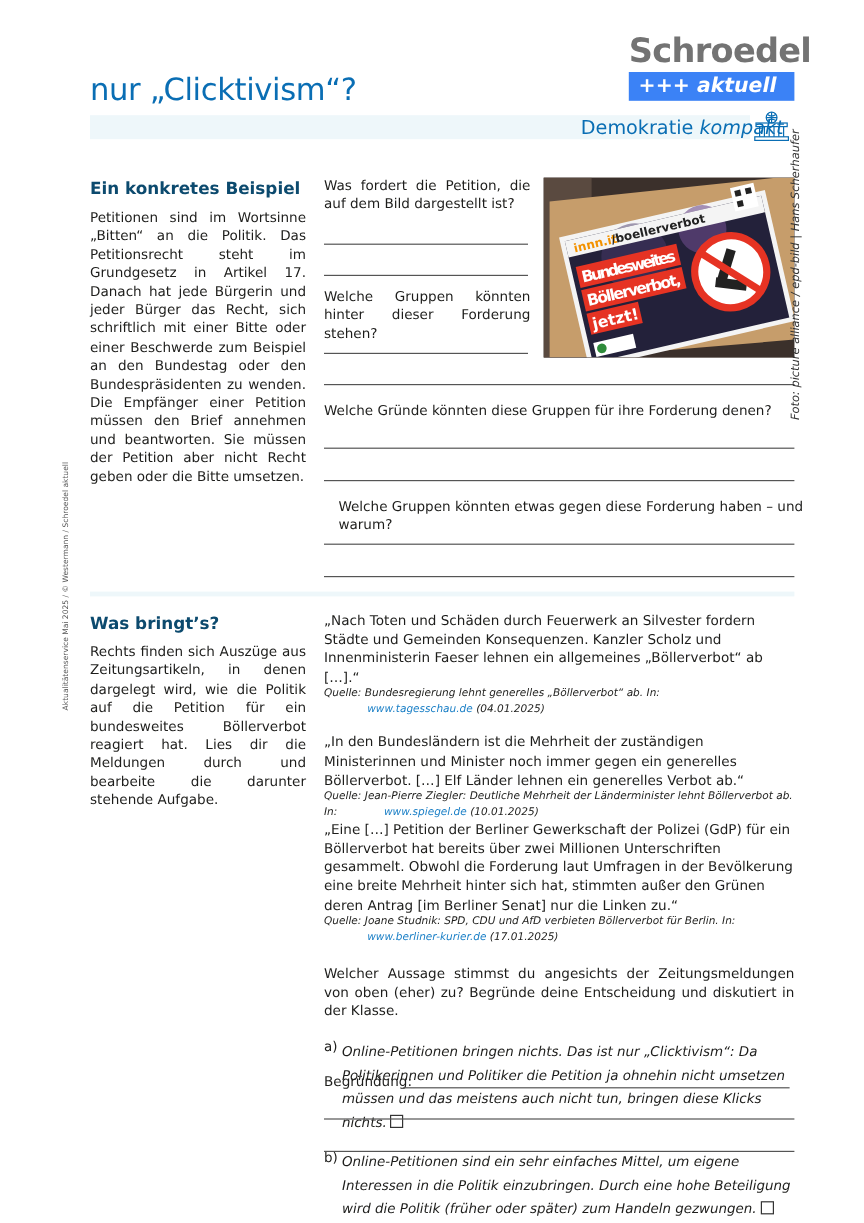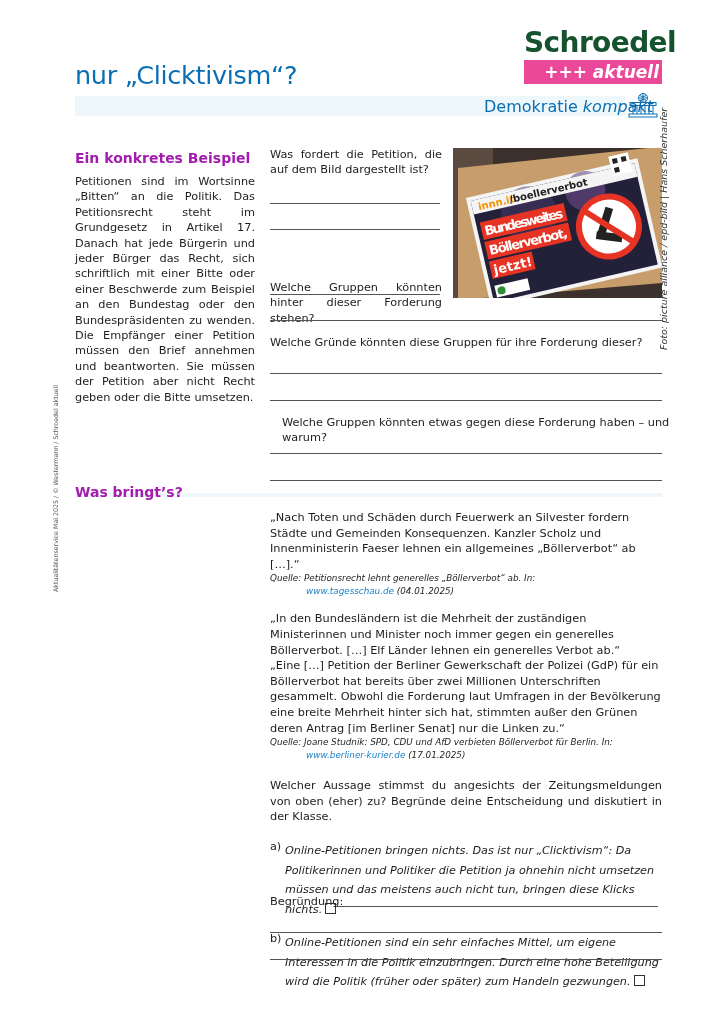--- a/index.html
+++ b/index.html
@@ -4,30 +4,30 @@
 <style>
   html, body { margin: 0; padding: 0; background: #ffffff; }
   body { width: 720px; height: 1019px; position: relative; overflow: hidden;
          font-family: "DejaVu Sans", "Liberation Sans", sans-serif; color: #1d1d1b; }
   .abs { position: absolute; }
 
   .title { left: 75px; top: 30px; color: #0a6eb4; font-size: 25.5px; line-height: 30px; font-weight: normal;
            font-family: "DejaVu Sans", sans-serif; letter-spacing: -0.3px; margin: 0; }
   .title-band { left: 75px; top: 96px; width: 550px; height: 20px; background: #eef7fa; }
 
-  .logo-word { left: 524px; top: 28px; width: 138px; text-align: right; color: #14532d; font-size: 28px;
+  .logo-word { left: 524px; top: 28px; width: 138px; text-align: right; color: #737373; font-size: 28px;
                font-weight: bold; line-height: 30px; font-family: "DejaVu Sans", sans-serif; letter-spacing: -0.6px; }
-  .logo-bar { left: 524px; top: 60px; width: 138px; height: 24px; background: #ec4899; color: #ffffff;
+  .logo-bar { left: 524px; top: 60px; width: 138px; height: 24px; background: #3b82f6; color: #ffffff;
               font-size: 17px; font-style: italic; font-weight: bold; line-height: 24px; text-align: right;
-              box-sizing: border-box; padding-right: 3px; font-family: "DejaVu Sans", sans-serif; }
+              box-sizing: border-box; padding-right: 15px; font-family: "DejaVu Sans", sans-serif; }
   .brand-sub { left: 484px; top: 96px; height: 22px; color: #0a6eb4; font-size: 16px; line-height: 22px; }
   .brand-sub i { font-style: italic; }
   .building-icon { left: 628px; top: 92px; width: 30px; height: 26px; }
 
-  .h2 { font-weight: bold; font-size: 14px; color: #a21caf; margin: 0; }
+  .h2 { font-weight: bold; font-size: 14px; color: #0c4a6e; margin: 0; }
   .body-text { font-size: 11.3px; line-height: 15.4px; text-align: justify; color: #1d1d1b; }
   .q-text { font-size: 11.3px; line-height: 15.4px; color: #1d1d1b; }
   .line { height: 0; border-top: 1px solid #555; }
 
   .photo { left: 453px; top: 148px; width: 209px; height: 150px; overflow: hidden; background: #3a2f2a; }
   .credit { left: 658px; top: 150px; width: 210px; height: 14px; font-size: 9.5px; font-style: italic; color: #333;
             transform-origin: 0 0; transform: rotate(-90deg) translate(-200px, 0); white-space: nowrap; }
   .side-note { left: 52px; top: 592px; font-size: 6.3px; color: #555; white-space: nowrap;
                transform-origin: 0 0; transform: rotate(-90deg); }
 
@@ -68,21 +68,21 @@
 <div class="abs side-note">Aktualitätenservice Mai 2025 / © Westermann / Schroedel aktuell</div>
 
 <div class="abs" style="left:75px; top:150px; width:180px;">
   <h2 class="h2">Ein konkretes Beispiel</h2>
   <div class="body-text" style="margin-top:8px;">Petitionen sind im Wortsinne „Bitten“ an die Politik. Das Petitionsrecht steht im Grundgesetz in Artikel 17. Danach hat jede Bürgerin und jeder Bürger das Recht, sich schriftlich mit einer Bitte oder einer Beschwerde zum Beispiel an den Bundestag oder den Bundespräsidenten zu wenden. Die Empfänger einer Petition müssen den Brief annehmen und beantworten. Sie müssen der Petition aber nicht Recht geben oder die Bitte umsetzen.</div>
 </div>
 
 <div class="abs q-text" style="left:270px; top:147px; width:172px; text-align:justify;">Was fordert die Petition, die auf dem Bild dargestellt ist?</div>
 <div class="abs line" style="left:270px; top:203px; width:170px;"></div>
 <div class="abs line" style="left:270px; top:229px; width:170px;"></div>
-<div class="abs q-text" style="left:270px; top:240px; width:172px; text-align:justify;margin-top:40px;">Welche Gruppen könnten hinter dieser Forderung stehen?</div>
+<div class="abs q-text" style="left:270px; top:240px; width:172px; text-align:justify;">Welche Gruppen könnten hinter dieser Forderung stehen?</div>
 <div class="abs line" style="left:270px; top:294px; width:170px;"></div>
 <div class="abs line" style="left:270px; top:320px; width:392px;"></div>
 
 <div class="abs photo">
   <svg width="209" height="150" viewBox="0 0 209 150">
     <rect x="0" y="0" width="209" height="150" fill="#3b302b"></rect>
     <rect x="0" y="0" width="40" height="150" fill="#5a4a40"></rect>
     <polygon points="5,20 195,0 209,0 209,135 30,150 5,150" fill="#c69d6b"></polygon>
     <g transform="rotate(-13 105 80)">
       <rect x="22" y="30" width="176" height="112" fill="#f4f4f4"></rect>
@@ -108,40 +108,42 @@
         <rect x="140" y="96" width="26" height="8" fill="#222" transform="rotate(20 153 100)"></rect>
         <line x1="134" y1="69" x2="176" y2="111" stroke="#e63323" stroke-width="6"></line>
       </g>
       <rect x="30" y="122" width="34" height="12" fill="#ffffff"></rect>
       <circle cx="36" cy="128" r="4" fill="#2e8b3a"></circle>
     </g>
   </svg>
 </div>
 <div class="abs credit">Foto: picture alliance / epd-bild | Hans Scherhaufer</div>
 
-<div class="abs q-text" style="left:270px; top:335px; width:392px;">Welche Gründe könnten diese Gruppen für ihre Forderung dieser?</div>
+<div class="abs q-text" style="left:270px; top:335px; width:392px;">Welche Gründe könnten diese Gruppen für ihre Forderung denen?</div>
 <div class="abs line" style="left:270px; top:373px; width:392px;"></div>
 <div class="abs line" style="left:270px; top:400px; width:392px;"></div>
 <div class="abs q-text" style="left:282px; top:415px; width:392px;">Welche Gruppen könnten etwas gegen diese Forderung haben – und warum?</div>
 <div class="abs line" style="left:270px; top:453px; width:392px;"></div>
 <div class="abs line" style="left:270px; top:480px; width:392px;"></div>
 
 <div class="abs section-band"></div>
 
-<div class="abs" style="left:75px; top:484px; width:180px;">
+<div class="abs" style="left:75px; top:512px; width:180px;">
   <h2 class="h2">Was bringt’s?</h2>
+  <div class="body-text" style="margin-top:8px;">Rechts finden sich Auszüge aus Zeitungsartikeln, in denen dargelegt wird, wie die Politik auf die Petition für ein bundesweites Böllerverbot reagiert hat. Lies dir die Meldungen durch und bearbeite die darunter stehende Aufgabe.</div>
 </div>
 
 <div class="abs" style="left:270px; top:510px; width:392px;">
   <div>
     <div class="quote">„Nach Toten und Schäden durch Feuerwerk an Silvester fordern Städte und Gemeinden Konsequenzen. Kanzler Scholz und Innenministerin Faeser lehnen ein allgemeines „Böllerverbot“ ab […].“</div>
-    <div class="source"><span>Quelle: Petitionsrecht lehnt generelles „Böllerverbot“ ab. In: </span><a>www.tagesschau.de</a><span> (04.01.2025)</span></div>
+    <div class="source"><span>Quelle: Bundesregierung lehnt generelles „Böllerverbot“ ab. In: </span><a>www.tagesschau.de</a><span> (04.01.2025)</span></div>
   </div>
   <div style="margin-top:13px;">
     <div class="quote">„In den Bundesländern ist die Mehrheit der zuständigen Ministerinnen und Minister noch immer gegen ein generelles Böllerverbot. […] Elf Länder lehnen ein generelles Verbot ab.“</div>
+    <div class="source"><span>Quelle: Jean-Pierre Ziegler: Deutliche Mehrheit der Länderminister lehnt Böllerverbot ab. In: </span><a>www.spiegel.de</a><span> (10.01.2025)</span></div>
   </div>
   <div style="">
     <div class="quote">„Eine […] Petition der Berliner Gewerkschaft der Polizei (GdP) für ein Böllerverbot hat bereits über zwei Millionen Unterschriften gesammelt. Obwohl die Forderung laut Umfragen in der Bevölkerung eine breite Mehrheit hinter sich hat, stimmten außer den Grünen deren Antrag [im Berliner Senat] nur die Linken zu.“</div>
     <div class="source"><span>Quelle: Joane Studnik: SPD, CDU und AfD verbieten Böllerverbot für Berlin. In: </span><a>www.berliner-kurier.de</a><span> (17.01.2025)</span></div>
   </div>
   <div class="quote" style="margin-top:16px; text-align:justify;">Welcher Aussage stimmst du angesichts der Zeitungsmeldungen von oben (eher) zu? Begründe deine Entscheidung und diskutiert in der Klasse.</div>
 
   <div style="position:relative; margin-top:14px; padding-left:15px;">
     <span class="option opt-letter">a)</span>
     <span class="option">Online-Petitionen bringen nichts. Das ist nur „Clicktivism“: Da Politikerinnen und Politiker die Petition ja ohnehin nicht umsetzen müssen und das meistens auch nicht tun, bringen diese Klicks nichts.</span><span class="checkbox"></span>

